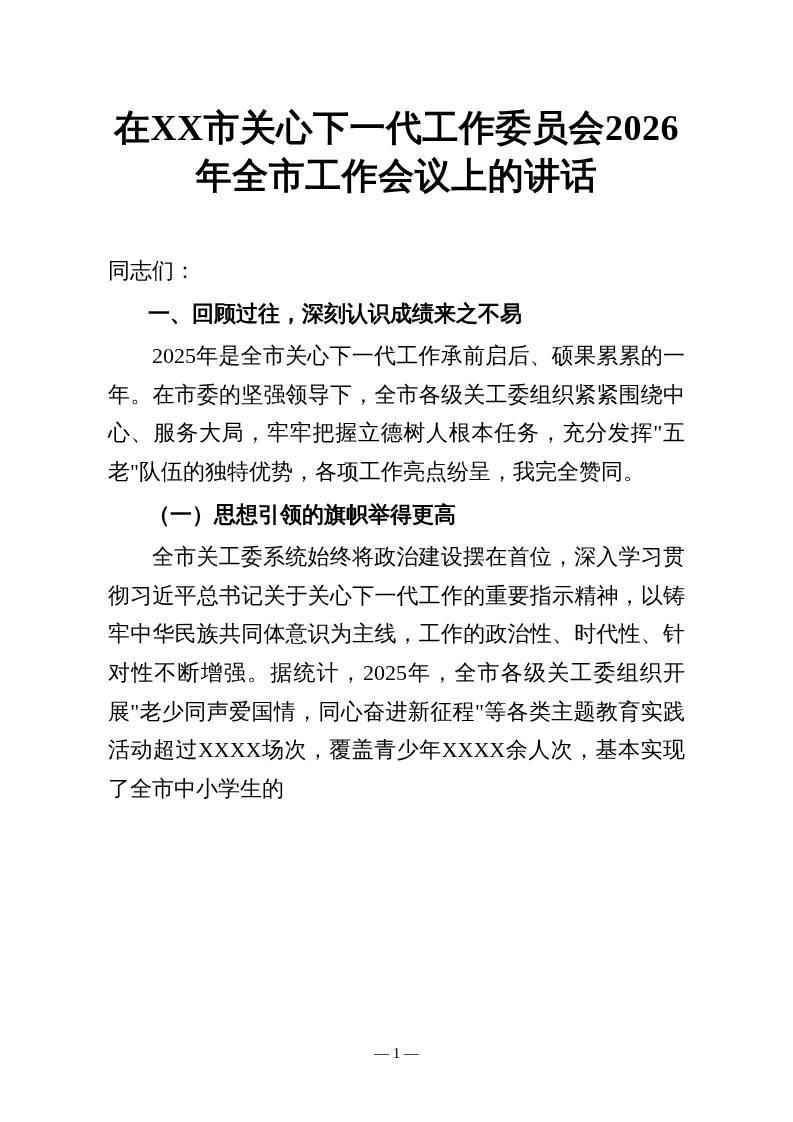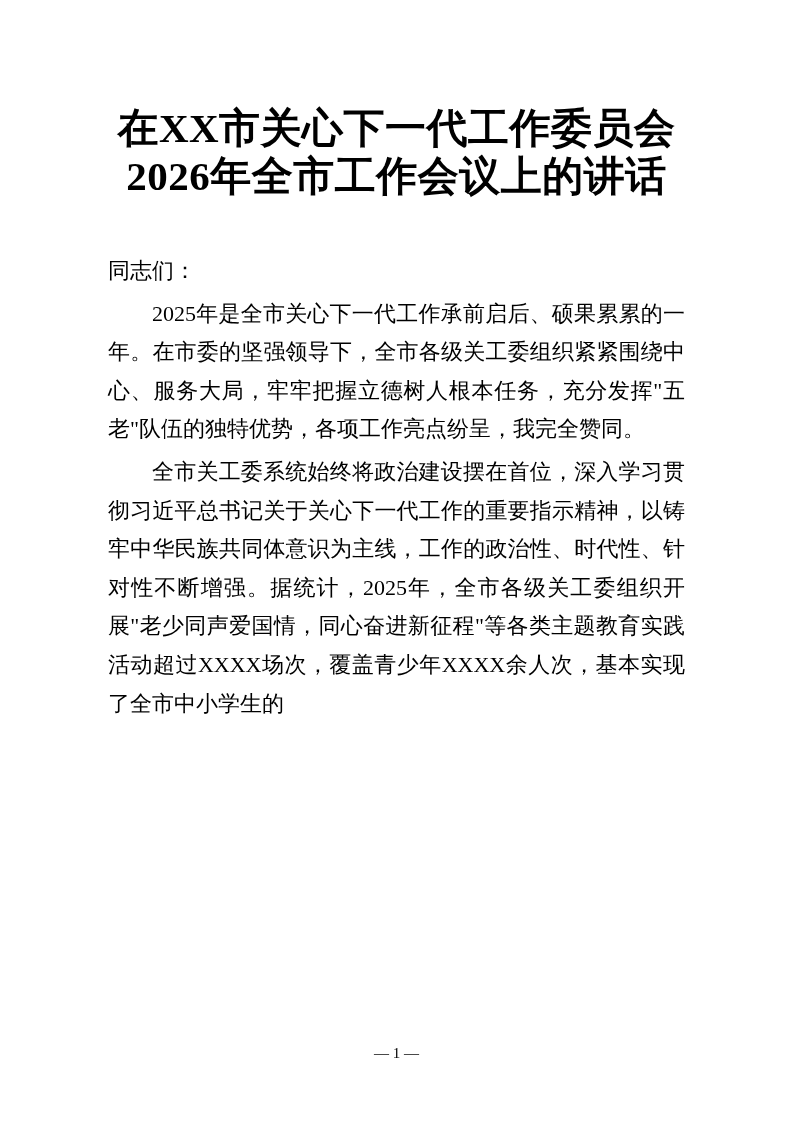--- a/index.html
+++ b/index.html
@@ -15,21 +15,21 @@
     overflow: hidden;
     box-sizing: border-box;
     font-family: "Liberation Serif", "DejaVu Serif", serif;
     color: #000000;
   }
   .doc-content {
     box-sizing: border-box;
     padding: 104px 104px 0 104px;
   }
   .doc-title {
-    font-size: 41px;
+    font-size: 36px;
     font-weight: 700;
     line-height: 48px;
     text-align: center;
     letter-spacing: 0.5px;
     margin: 0 0 52px 0;
     font-family: "Liberation Serif", "DejaVu Serif", serif;
   }
   .doc-body {
     font-size: 22px;
     line-height: 38.6px;
@@ -72,23 +72,25 @@
 <div class="doc-page">
   <div class="doc-content">
 
     <h1 class="doc-title">在XX市关心下一代工作委员会2026年全市工作会议上的讲话</h1>
 
     <div class="doc-body">
 
       <p class="salutation">同志们：</p>
 
 
+      <p class="sec-heading">一、回顾过往，深刻认识成绩来之不易</p>
 
       <p>2025年是全市关心下一代工作承前启后、硕果累累的一年。在市委的坚强领导下，全市各级关工委组织紧紧围绕中心、服务大局，牢牢把握立德树人根本任务，充分发挥"五老"队伍的独特优势，各项工作亮点纷呈，我完全赞同。</p>
 
+      <p class="subsec-heading">（一）思想引领的旗帜举得更高</p>
 
       <p>全市关工委系统始终将政治建设摆在首位，深入学习贯彻习近平总书记关于关心下一代工作的重要指示精神，以铸牢中华民族共同体意识为主线，工作的政治性、时代性、针对性不断增强。据统计，2025年，全市各级关工委组织开展"老少同声爱国情，同心奋进新征程"等各类主题教育实践活动超过XXXX场次，覆盖青少年XXXX余人次，基本实现了全市中小学生的</p>
 
     </div>
   </div>
 
   <div class="doc-footer">— 1 —</div>
 </div>
 
 </body></html>

